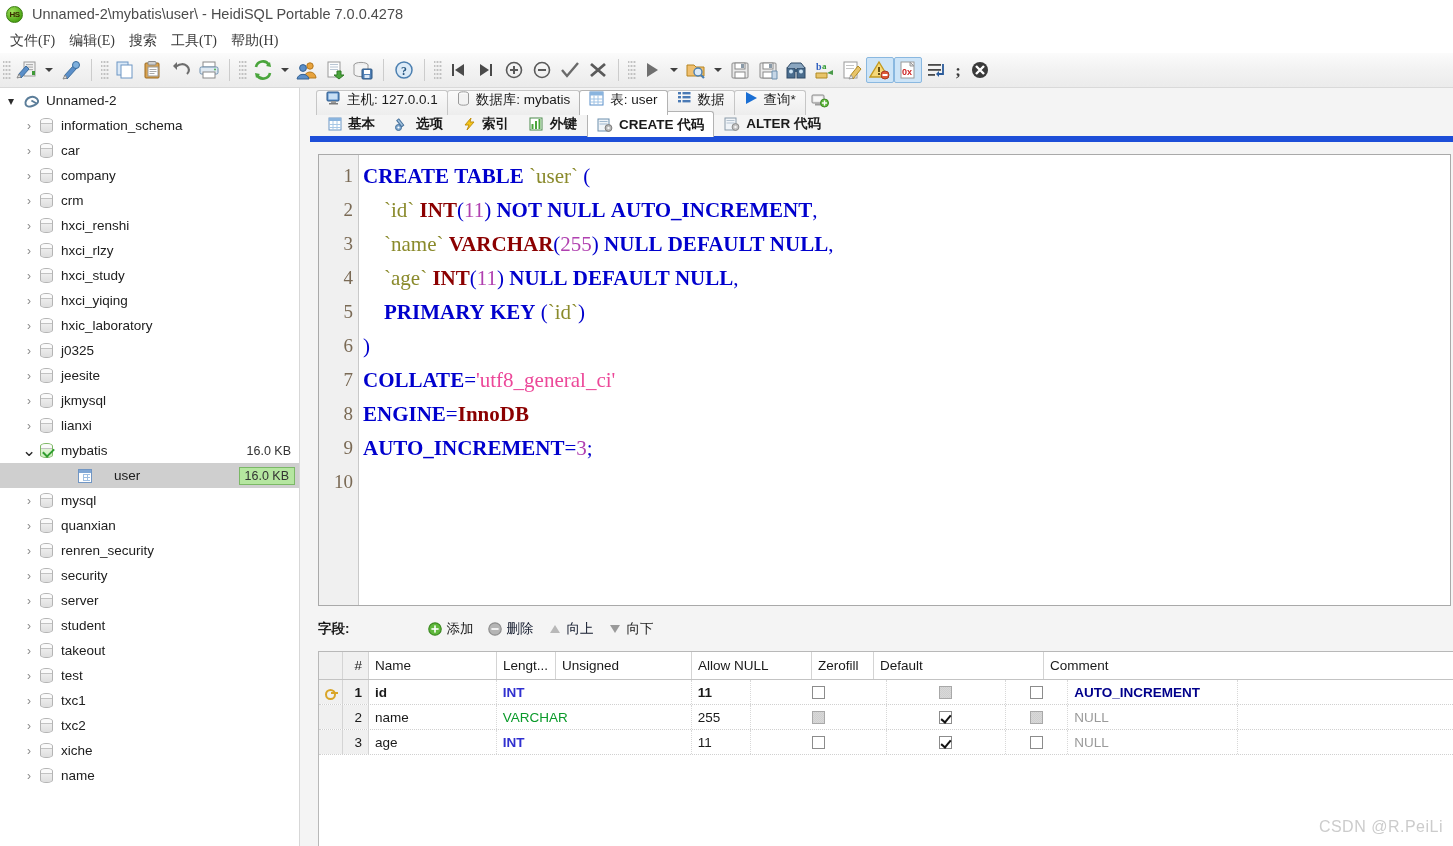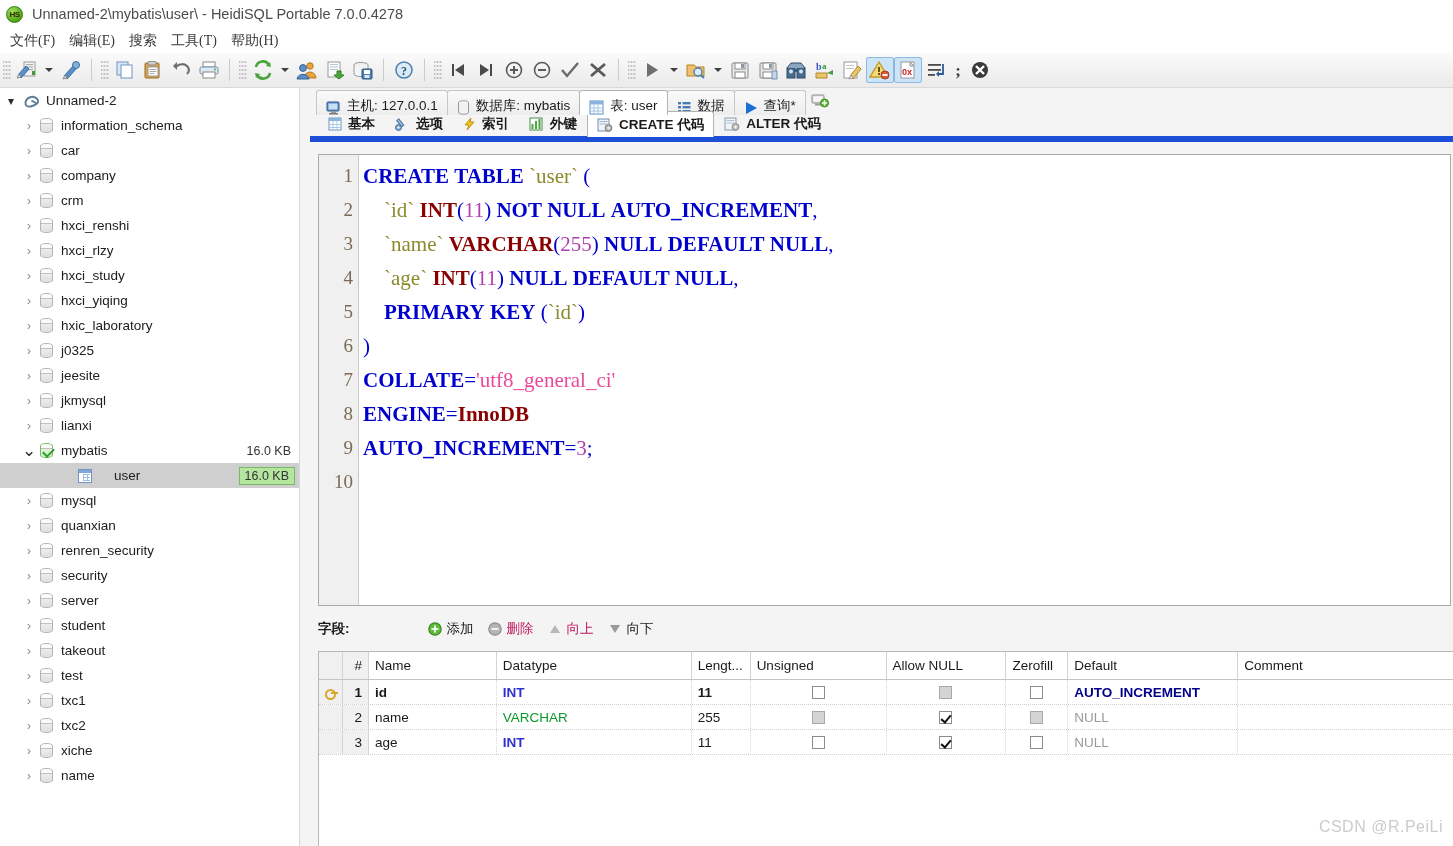--- a/index.html
+++ b/index.html
@@ -203,21 +203,21 @@
 
   
   .tabstrip {
     position: relative; height: 27px;
     display: flex; align-items: flex-end;
     padding-left: 6px;
     background: #f4f4f4;
   }
   .tab {
     height: 25px;
-    display: flex; align-items: flex-end;
+    display: flex; align-items: flex-start;
     padding: 0 9px;
     font-size: 13.5px; color: #1a1a1a;
     border: 1px solid #c6c6c6;
     border-bottom: none;
     border-radius: 3px 3px 0 0;
     background: linear-gradient(to bottom, #fafafa, #ededed);
     margin-right: -1px;
     white-space: nowrap;
     cursor: default;
   }
@@ -309,21 +309,21 @@
     display: flex; align-items: center;
     padding-left: 8px;
     font-size: 13.5px;
   }
   .fields-title { font-weight: bold; color: #1a1a1a; margin-right: 78px; }
   .fb-btn {
     display: flex; align-items: center;
     margin-right: 14px; cursor: default;
     color: #1a1a1a;
   }
-  .fb-btn.disabled { color: #be185d; }
+  .fb-btn.disabled { color: #0f172a; }
   .fb-btn .fb-ic { margin-right: 5px; display: flex; align-items: center; }
 
   
   .grid {
     position: absolute; left: 8px; top: 563px;
     width: 1135px; height: 275px;
     background: #ffffff;
     border: 1px solid #b8b8b8;
     border-right: none; border-bottom: none;
     overflow: hidden;
@@ -1017,21 +1017,20 @@
         </span>
         <span>向下</span>
       </div>
     </div>
 
     <div class="grid">
       <div class="grid-header" id="grid-header">
           <div class="cell c-key"></div>
           <div class="cell c-num">#</div>
           <div class="cell c-name">Name</div>
-          <div class="cell c-type">Datatype</div>
           <div class="cell c-len">Lengt...</div>
           <div class="cell c-unsig">Unsigned</div>
           <div class="cell c-anull">Allow NULL</div>
           <div class="cell c-zero">Zerofill</div>
           <div class="cell c-def">Default</div>
           <div class="cell c-comm">Comment</div>
         </div>
       <div id="grid-body">
           <div class="grid-row bold">
             <div class="cell c-key">

